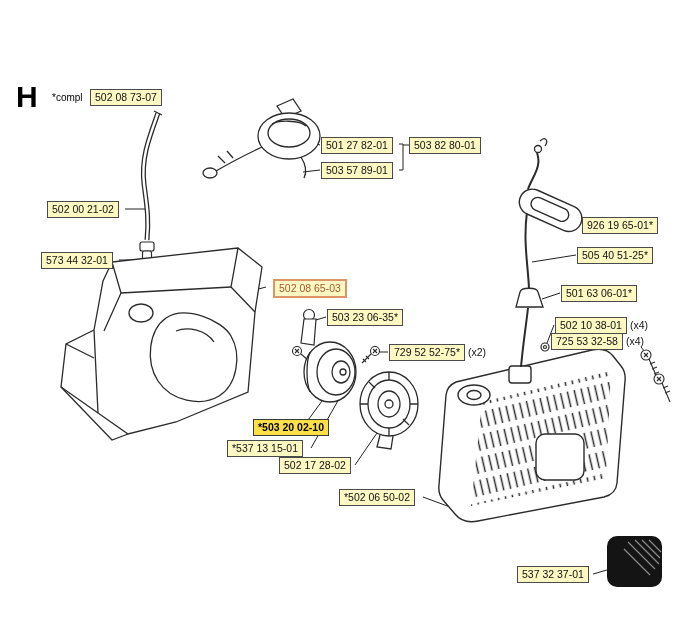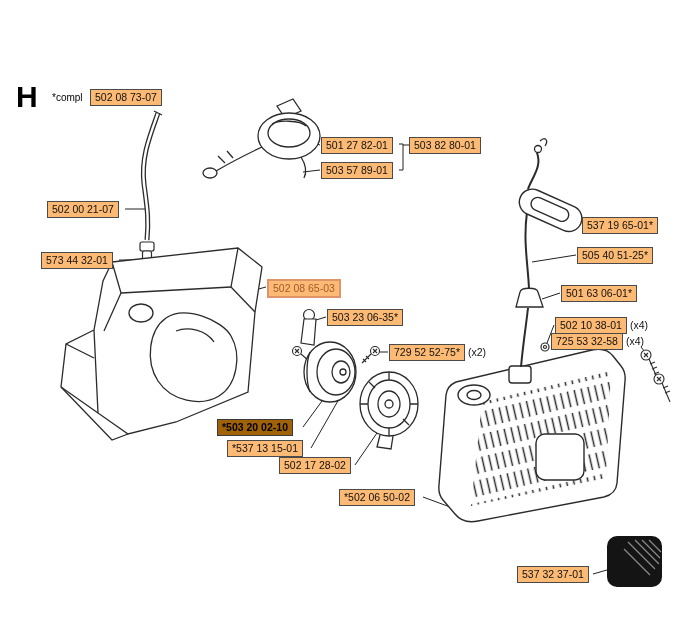--- a/index.html
+++ b/index.html
@@ -22,25 +22,25 @@
     font-size:10px; color:#000;text-align:right;
   }
   .label {
     position:absolute;
     display:flex; align-items:flex-start; gap:3px;
     font-size:10.5px; color:#111;
     white-space:nowrap; cursor:pointer; line-height:1.15;
   }
   .pbox {
     border:1px solid #4a4a4a;
-    background:#fdba74;
+    background:#fef9c3;
     padding:1px 4px 2px 4px;
   }
   .label.orange .pbox { border:2px solid #dd9468; color:#a35b2e; }
-  .label.yellow .pbox { background:#a16207; font-weight:bold; border:1px solid #3a3a3a; color:#000; }
+  .label.yellow .pbox { background:#fde047; font-weight:bold; border:1px solid #3a3a3a; color:#000;margin-left:36px; }
   .suffix { padding-top:2px; color:#111; }
 </style>
 </head>
 <body>
 
 <div class="canvas">
 
   <svg class="art" width="678" height="628" viewBox="0 0 678 628">
     <defs>
       <pattern id="vents" width="7" height="22" patternUnits="userSpaceOnUse" patternTransform="rotate(-13 540 440)">
@@ -198,42 +198,42 @@
 
   <div class="label" style="left:409px;top:137px">
     <span class="pbox">503 82 80-01</span>
   </div>
 
   <div class="label" style="left:321px;top:162px">
     <span class="pbox">503 57 89-01</span>
   </div>
 
   <div class="label" style="left:47px;top:201px">
-    <span class="pbox">502 00 21-07</span>
+    <span class="pbox">502 00 21-02</span>
   </div>
 
   <div class="label" style="left:41px;top:252px">
     <span class="pbox">573 44 32-01</span>
   </div>
 
-  <div class="label orange" style="left:267px;top:279px">
+  <div class="label orange" style="left:273px;top:279px">
     <span class="pbox">502 08 65-03</span>
   </div>
 
   <div class="label" style="left:327px;top:309px">
     <span class="pbox">503 23 06-35*</span>
   </div>
 
   <div class="label" style="left:389px;top:344px">
     <span class="pbox">729 52 52-75*</span>
     <span class="suffix">(x2)</span>
   </div>
 
   <div class="label" style="left:582px;top:217px">
-    <span class="pbox">537 19 65-01*</span>
+    <span class="pbox">926 19 65-01*</span>
   </div>
 
   <div class="label" style="left:577px;top:247px">
     <span class="pbox">505 40 51-25*</span>
   </div>
 
   <div class="label" style="left:561px;top:285px">
     <span class="pbox">501 63 06-01*</span>
   </div>
 

